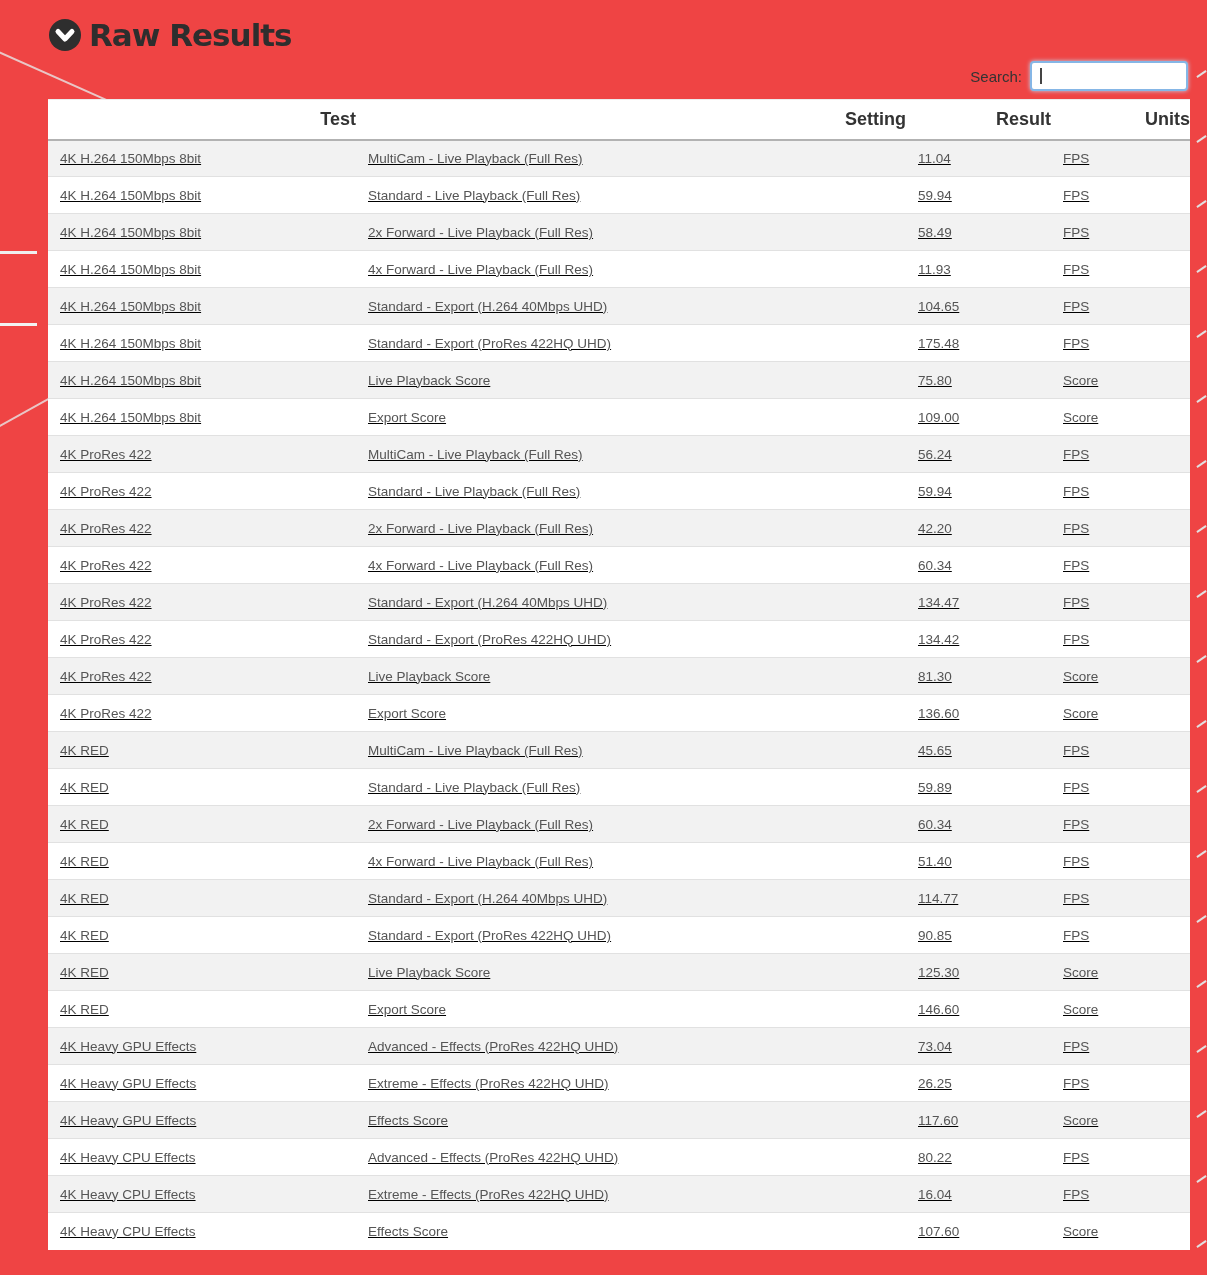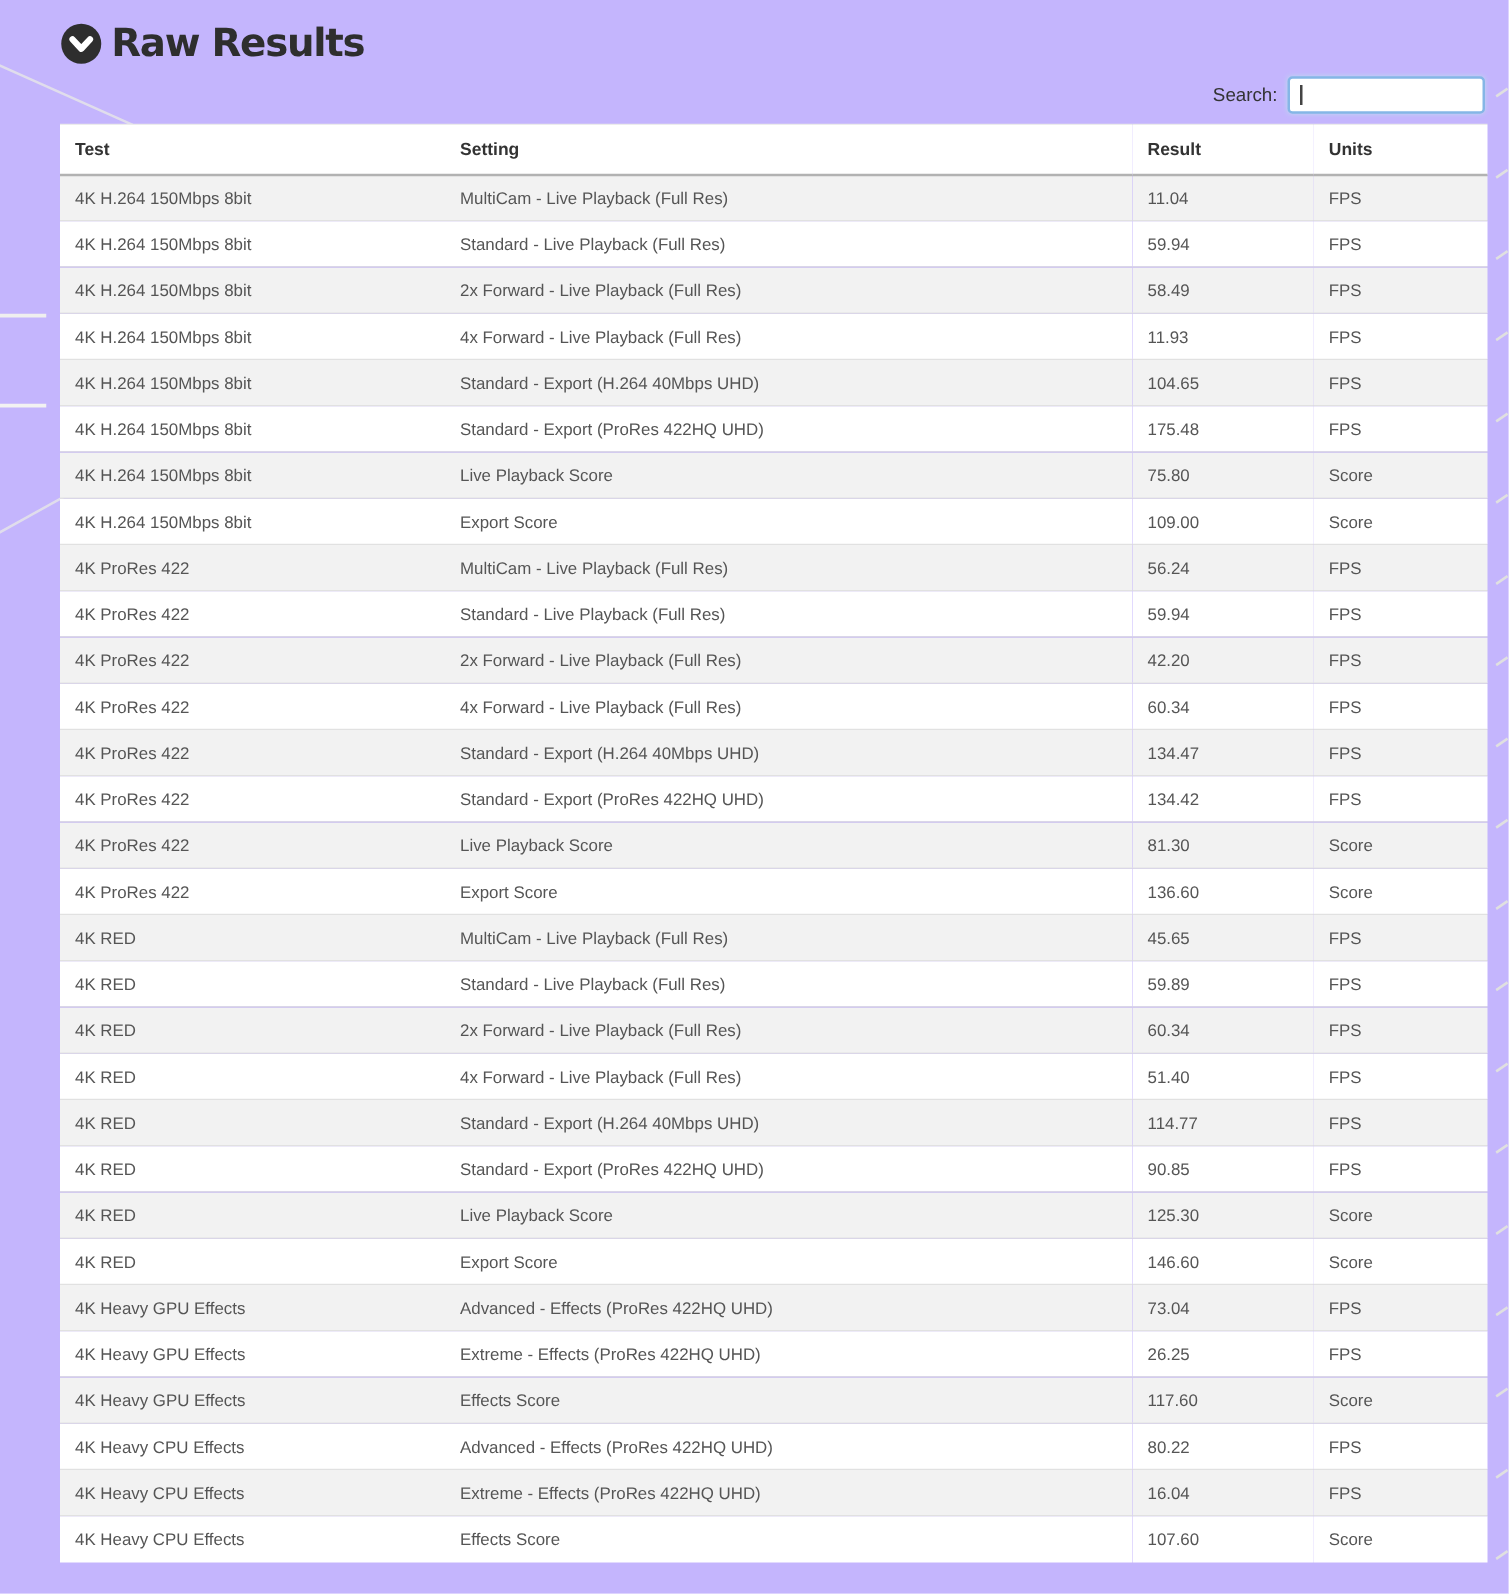--- a/index.html
+++ b/index.html
@@ -1,20 +1,20 @@
 <!DOCTYPE html>
 <html><head>
 <meta charset="utf-8">
 <style>
   * { margin:0; padding:0; box-sizing:border-box; }
   html,body { background:#fff; }
   body { font-family:"Liberation Sans", sans-serif; }
   .page {
     position:relative; width:1207px; height:1275px;
-    background:#c4b5fd; overflow:hidden;
+    background:#ef4444; overflow:hidden;
   }
 
   
   .bg-line { position:absolute; background:#e7e7e7; pointer-events:none; }
   .bg-diag-top { left:-8px; top:48px; width:125px; height:2px; transform:rotate(24deg); transform-origin:left center; opacity:.8; }
   .bg-diag-mid { left:-4px; top:427px; width:110px; height:2px; transform:rotate(-29deg); transform-origin:left center; opacity:.8; }
   .bg-dash-1 { left:0; top:251px; width:37px; height:3px; background:#efefef; }
   .bg-dash-2 { left:0; top:323px; width:37px; height:3px; background:#f2f2f2; }
   .bg-tick { position:absolute; width:11px; height:2px; background:#e0e0e0; transform:rotate(-34deg); pointer-events:none; }
 
@@ -53,30 +53,30 @@
   .results-table {
     position:absolute; left:48px; top:99px; width:1142px;
     border-collapse:collapse; table-layout:fixed;
     border-top:1px solid #ececec;
   }
   .results-table col.c-test    { width:308px; }
   .results-table col.c-setting { width:550px; }
   .results-table col.c-result  { width:145px; }
   .results-table col.c-units   { width:139px; }
   .results-table th {
-    height:40px; text-align:left; vertical-align:middle;
-    padding:0 0 0 12px; font-size:14px; font-weight:bold; color:#333;
+    height:40px; text-align:right; vertical-align:middle;
+    padding:0 0 0 12px; font-size:18px; font-weight:bold; color:#333;
     border-bottom:2px solid #b2b2b2; background:#fff; cursor:pointer;
   }
   .results-table td {
     height:37px; vertical-align:middle;
     padding:0 0 0 12px; font-size:13.5px; color:#555;
     white-space:nowrap; overflow:hidden;
   }
-  .results-table tbody tr { background:#fff; }
+  .results-table tbody tr { background:#fff;text-decoration:underline; }
   .results-table tbody tr:nth-child(odd) { background:#f2f2f2; }
   .results-table tbody tr + tr td { border-top:1px solid #e1e1e1; }
 </style>
 </head>
 <body>
 
 <div class="page">
 
   <div class="bg-line bg-diag-top"></div>
   <div class="bg-line bg-diag-mid"></div>

